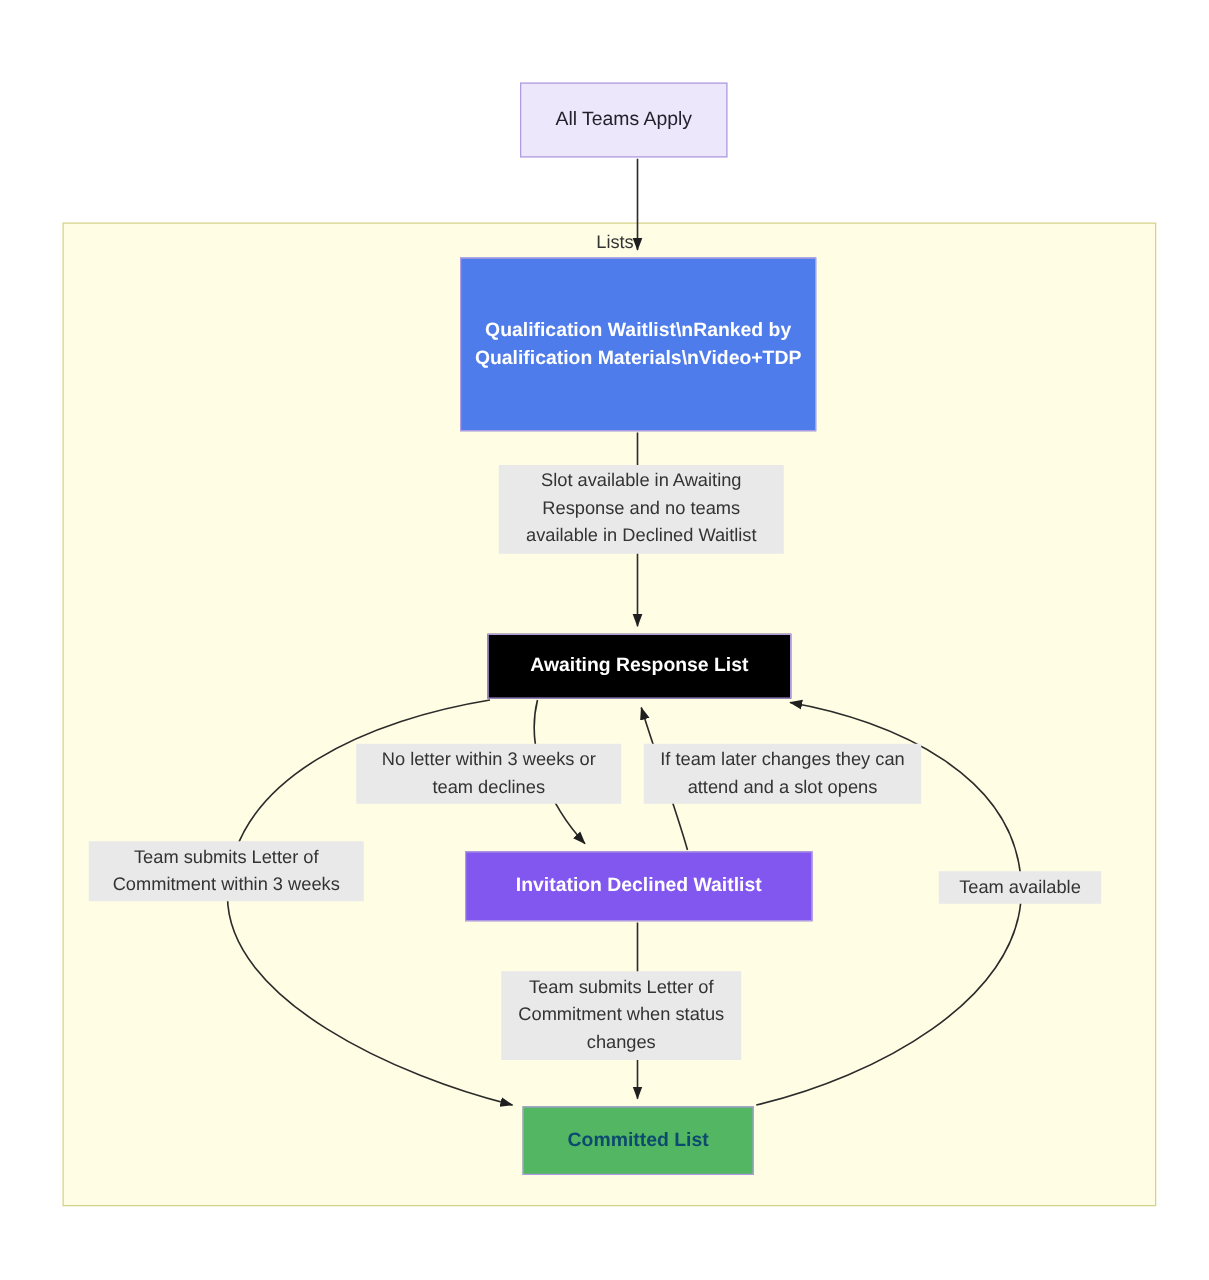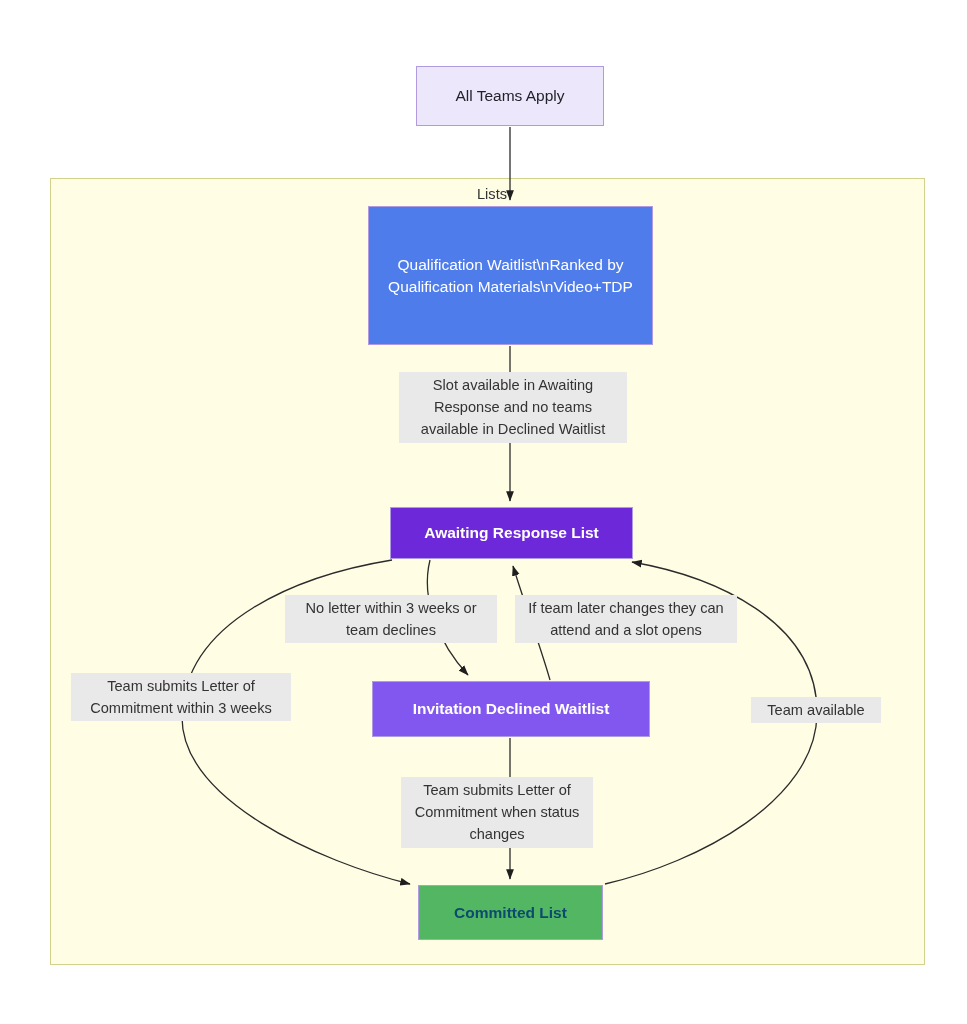--- a/index.html
+++ b/index.html
@@ -38,37 +38,37 @@
     border: 1px solid #b09ae0;
     line-height: 1.42;
   }
   .node-label {
     display: block;
     white-space: pre-line;
     padding: 0 8px;
   }
   #node-apply {
     left: 416px; top: 66px;
-    width: 188px; height: 60px;
+    width: 166px; height: 60px;
     background: #ece7fb;
     color: #23222c;
     font-size: 15.5px;
   }
   #node-qual {
     left: 368px; top: 206px;
     width: 285px; height: 139px;
     background: #4f7ceb;
     color: #ffffff;
     font-size: 15.5px;
-    font-weight: 400;
+    font-weight: 700;
   }
   #node-awaiting {
     left: 390px; top: 507px;
     width: 243px; height: 52px;
-    background: #6d28d9;
+    background: #000000;
     color: #ffffff;
     font-size: 15.5px;
     font-weight: 600;
   }
   #node-declined {
     left: 372px; top: 681px;
     width: 278px; height: 56px;
     background: #8257ef;
     color: #ffffff;
     font-size: 15.5px;

